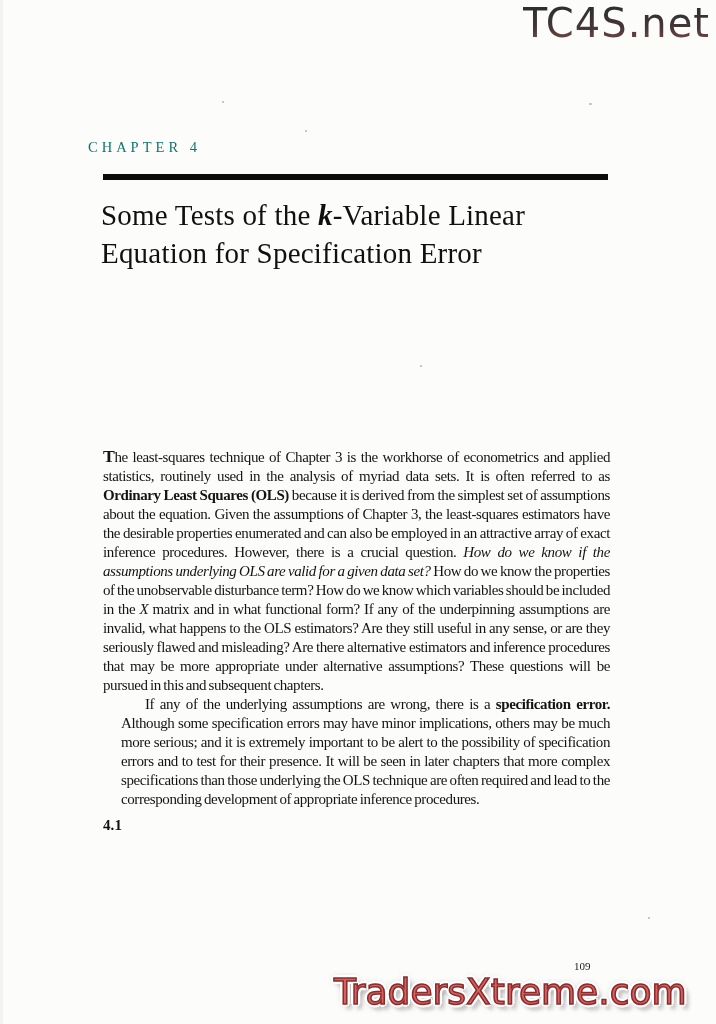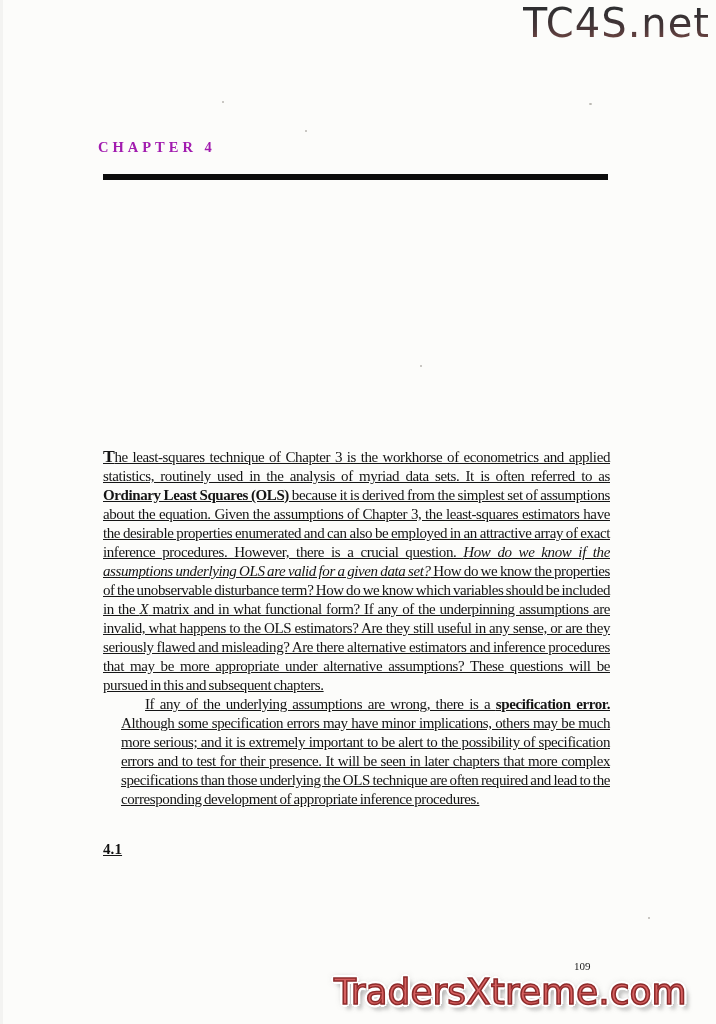--- a/index.html
+++ b/index.html
@@ -6,36 +6,36 @@
   .page{
     position:relative;width:716px;height:1024px;margin:0 auto;
     background:#fcfcfa;overflow:hidden;
     font-family:"Liberation Serif",serif;color:#161616;
   }
   
   .speck{position:absolute;background:#b9b6b0;border-radius:50%;}
   .scan-edge{position:absolute;left:0;top:0;width:3px;height:1024px;background:rgba(0,0,0,0.035);}
 
   .chapter-label{
-    position:absolute;left:98px;top:139px;
-    font-size:14.5px;font-weight:bold;letter-spacing:4px;color:#a21caf;
+    position:absolute;left:88px;top:139px;
+    font-size:14.5px;font-weight:normal;letter-spacing:4px;color:#0f766e;
   }
   .chapter-rule{position:absolute;left:103px;top:174px;width:505px;height:6px;background:#0c0c0c;}
   .chapter-title{
     position:absolute;left:101px;top:196px;width:500px;margin:0;
     font-size:29px;font-weight:normal;line-height:38px;letter-spacing:.2px;color:#101010;
   }
-  .flow{position:absolute;left:103px;top:447px;width:507px;text-decoration:underline;}
+  .flow{position:absolute;left:103px;top:447px;width:507px;}
   p.body{
     margin:0;font-size:15px;line-height:19px;text-align:justify;
     letter-spacing:-.4px;word-spacing:-1px;color:#141414;
   }
   p.indent{text-indent:24px;margin-left:18px;}
   .lead{font-weight:bold;font-size:1.18em;}
-  .section-block{margin-top:30px;}
+  .section-block{margin-top:6px;}
   .section-number,.section-heading{
     font-size:15px;font-weight:bold;line-height:20px;letter-spacing:.1px;color:#101010;
   }
   .closing{margin-top:19px;}
   .page-number{position:absolute;left:574px;top:960px;font-size:11px;color:#222;z-index:1;}
 
   .wm{position:absolute;font-weight:normal;white-space:nowrap;z-index:5;}
   .wm-top{
     top:0px;right:6px;
     font-family:"DejaVu Sans",sans-serif;font-size:40px;letter-spacing:1px;
@@ -70,20 +70,21 @@
 
   <div class="scan-edge"></div>
   <div class="speck" style="left:222px;top:101px;width:2px;height:2px;"></div>
   <div class="speck" style="left:589px;top:103px;width:3px;height:2px;"></div>
   <div class="speck" style="left:305px;top:130px;width:2px;height:2px;"></div>
   <div class="speck" style="left:420px;top:365px;width:2px;height:2px;"></div>
   <div class="speck" style="left:648px;top:917px;width:2px;height:2px;"></div>
 
   <div class="chapter-label">CHAPTER 4</div>
   <div class="chapter-rule"></div>
+  <h1 class="chapter-title"><span>Some Tests of the </span><span style="font-weight: bold; font-style: italic;">k</span><span>-Variable Linear Equation for Specification Error</span></h1>
 
   <div class="flow">
     <p class="body"><span class="lead">T</span><span>he least-squares technique of Chapter 3 is the workhorse of econometrics and applied statistics, routinely used in the analysis of myriad data sets. It is often referred to as </span><span style="font-weight: bold;">Ordinary Least Squares (OLS)</span><span> because it is derived from the simplest set of assumptions about the equation. Given the assumptions of Chapter 3, the least-squares estimators have the desirable properties enumerated and can also be employed in an attractive array of exact inference procedures. However, there is a crucial question. </span><span style="font-style: italic;">How do we know if the assumptions underlying OLS are valid for a given data set?</span><span> How do we know the properties of the unobservable disturbance term? How do we know which variables should be included in the </span><span style="font-style: italic;">X</span><span> matrix and in what functional form? If any of the underpinning assumptions are invalid, what happens to the OLS estimators? Are they still useful in any sense, or are they seriously flawed and misleading? Are there alternative estimators and inference procedures that may be more appropriate under alternative assumptions? These questions will be pursued in this and subsequent chapters.</span></p>
     <p class="body indent"><span>If any of the underlying assumptions are wrong, there is a </span><span style="font-weight: bold;">specification error.</span><span> Although some specification errors may have minor implications, others may be much more serious; and it is extremely important to be alert to the possibility of specification errors and to test for their presence. It will be seen in later chapters that more complex specifications than those underlying the OLS technique are often required and lead to the corresponding development of appropriate inference procedures.</span></p>
     <div class="section-block">
       <div class="section-number">4.1</div>
     </div>
   </div>
 
   <div class="page-number">109</div>

